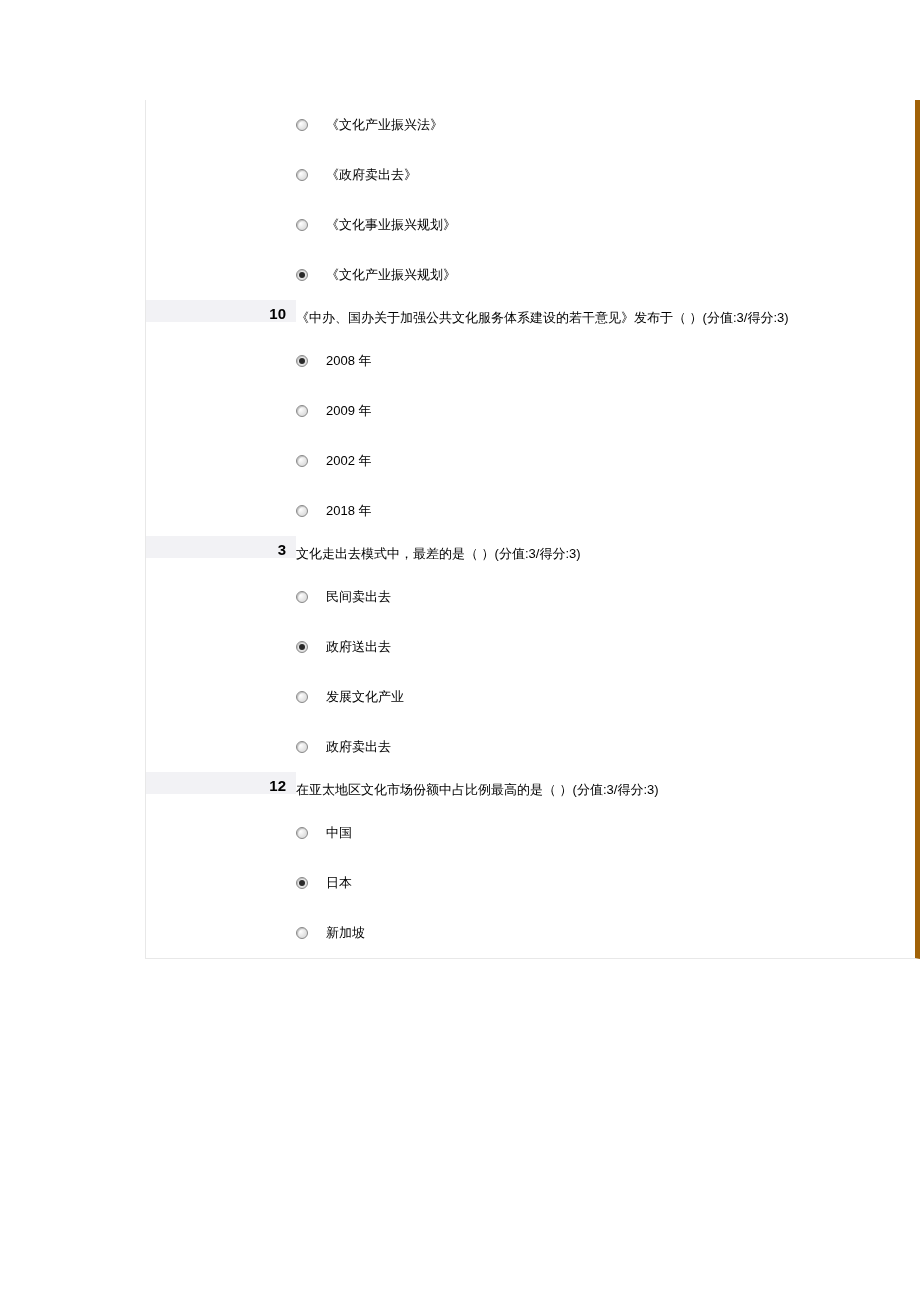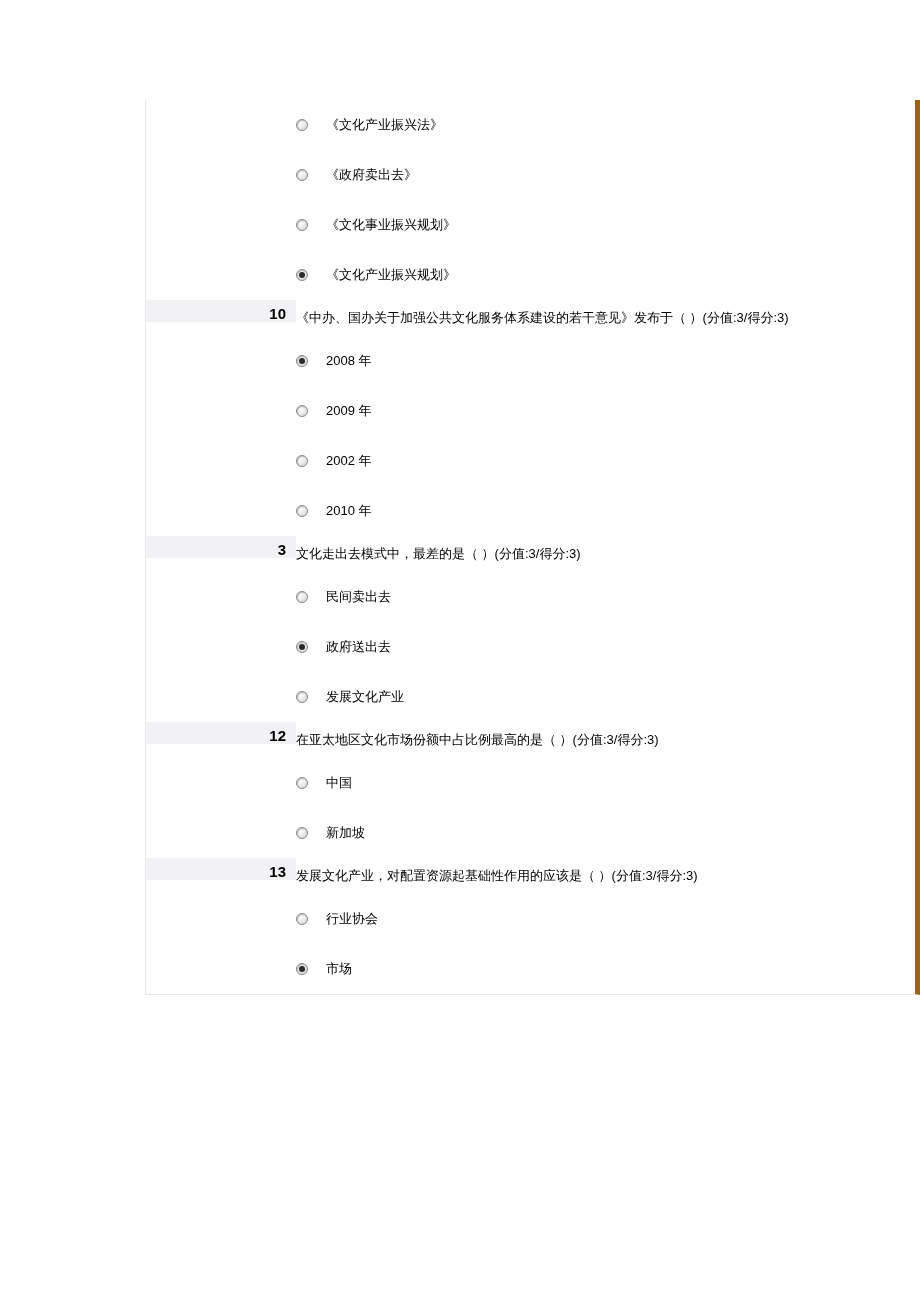--- a/index.html
+++ b/index.html
@@ -156,21 +156,21 @@
             <div class="option-row">
               <div class="radio-wrap">
                 <div class="radio"></div>
               </div>
               <span class="option-text arial">2002 年</span>
             </div>
             <div class="option-row">
               <div class="radio-wrap">
                 <div class="radio"></div>
               </div>
-              <span class="option-text arial">2010 年</span>
+              <span class="option-text arial">2018 年</span>
             </div>
           </div>
         </div>
       </div>
       <div class="question-block">
         <div class="question-number-cell">3</div>
         <div class="question-content">
           <div class="question-text">文化走出去模式中，最差的是（ ）(分值:3/得分:3)</div>
           <div class="options-list">
             <div class="option-row">
@@ -184,58 +184,50 @@
                 <div class="radio selected"></div>
               </div>
               <span class="option-text bold">政府送出去</span>
             </div>
             <div class="option-row">
               <div class="radio-wrap">
                 <div class="radio"></div>
               </div>
               <span class="option-text">发展文化产业</span>
             </div>
+            <div class="option-row">
+              <div class="radio-wrap">
+                <div class="radio"></div>
+              </div>
+              <span class="option-text">政府卖出去</span>
+            </div>
           </div>
         </div>
       </div>
       <div class="question-block">
         <div class="question-number-cell">12</div>
         <div class="question-content">
           <div class="question-text">在亚太地区文化市场份额中占比例最高的是（ ）(分值:3/得分:3)</div>
           <div class="options-list">
             <div class="option-row">
               <div class="radio-wrap">
                 <div class="radio"></div>
               </div>
               <span class="option-text">中国</span>
             </div>
             <div class="option-row">
               <div class="radio-wrap">
+                <div class="radio selected"></div>
+              </div>
+              <span class="option-text bold">日本</span>
+            </div>
+            <div class="option-row">
+              <div class="radio-wrap">
                 <div class="radio"></div>
               </div>
               <span class="option-text">新加坡</span>
-            </div>
-          </div>
-        </div>
-      </div>
-      <div class="question-block">
-        <div class="question-number-cell">13</div>
-        <div class="question-content">
-          <div class="question-text">发展文化产业，对配置资源起基础性作用的应该是（ ）(分值:3/得分:3)</div>
-          <div class="options-list">
-            <div class="option-row">
-              <div class="radio-wrap">
-                <div class="radio"></div>
-              </div>
-              <span class="option-text">行业协会</span>
-            </div>
-            <div class="option-row">
-              <div class="radio-wrap">
-                <div class="radio selected"></div>
-              </div>
-              <span class="option-text bold">市场</span>
             </div>
           </div>
         </div>
       </div>
     </div>
 
 </div>
 
 </body></html>

